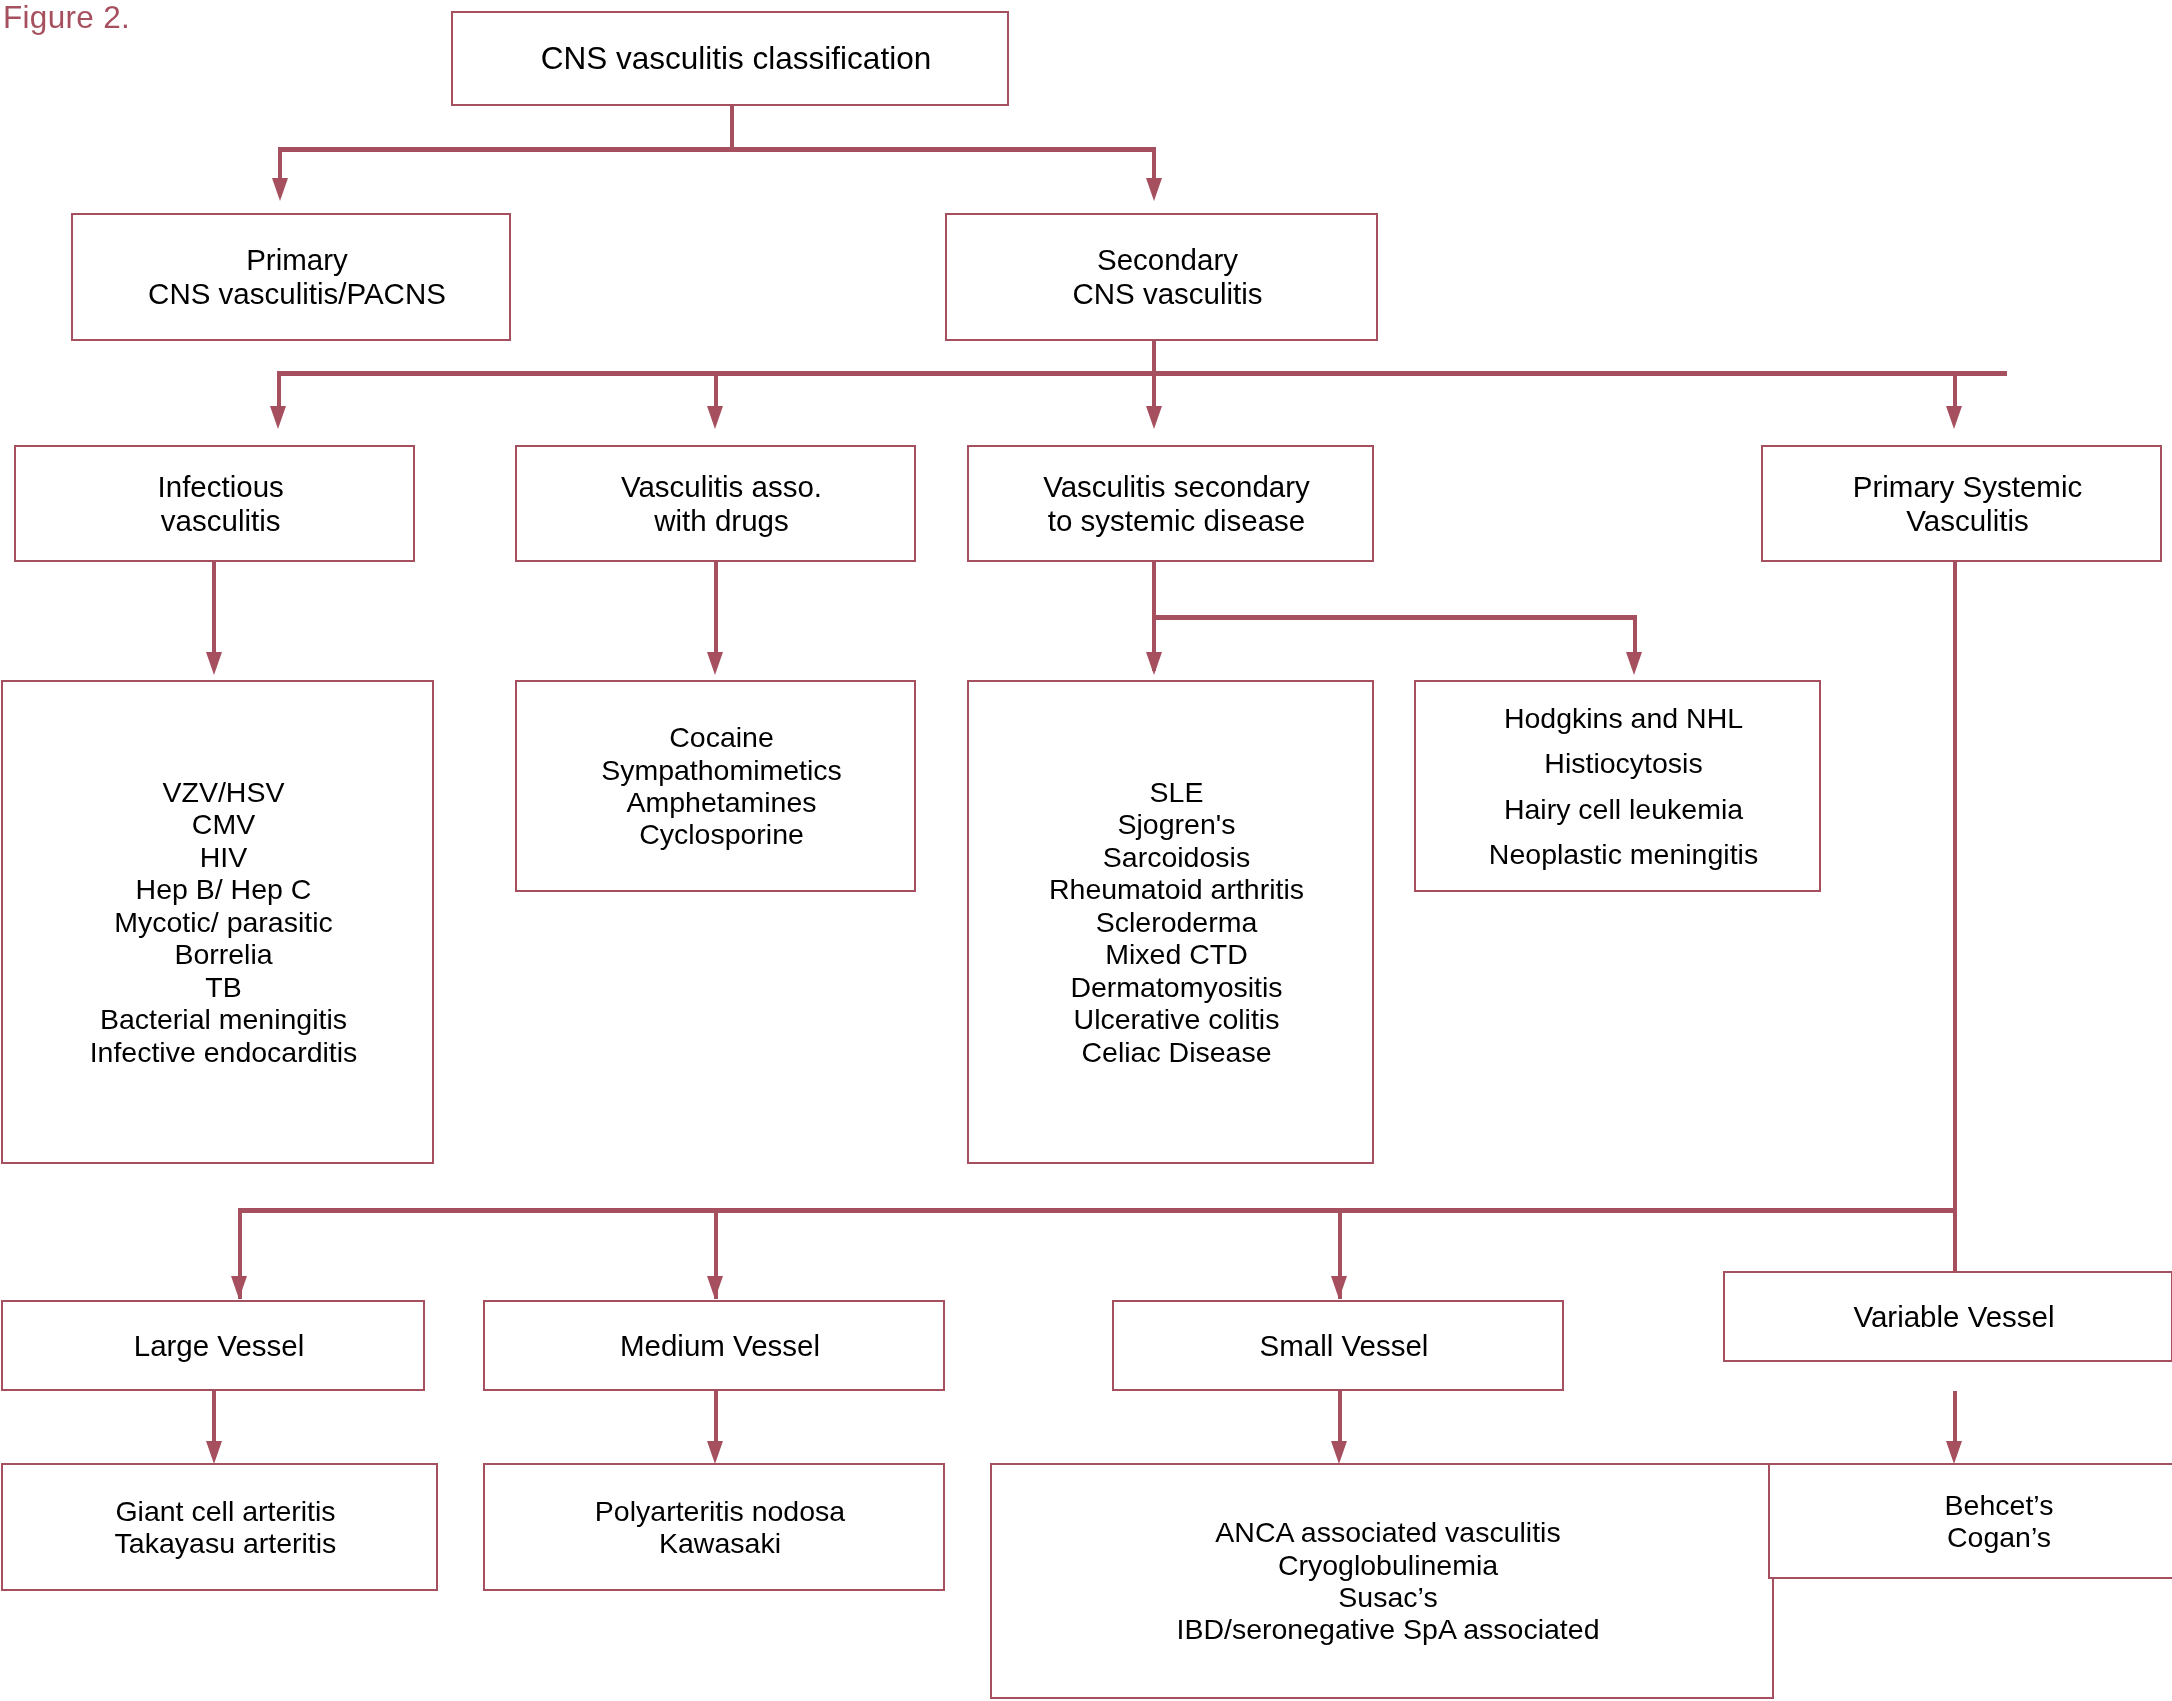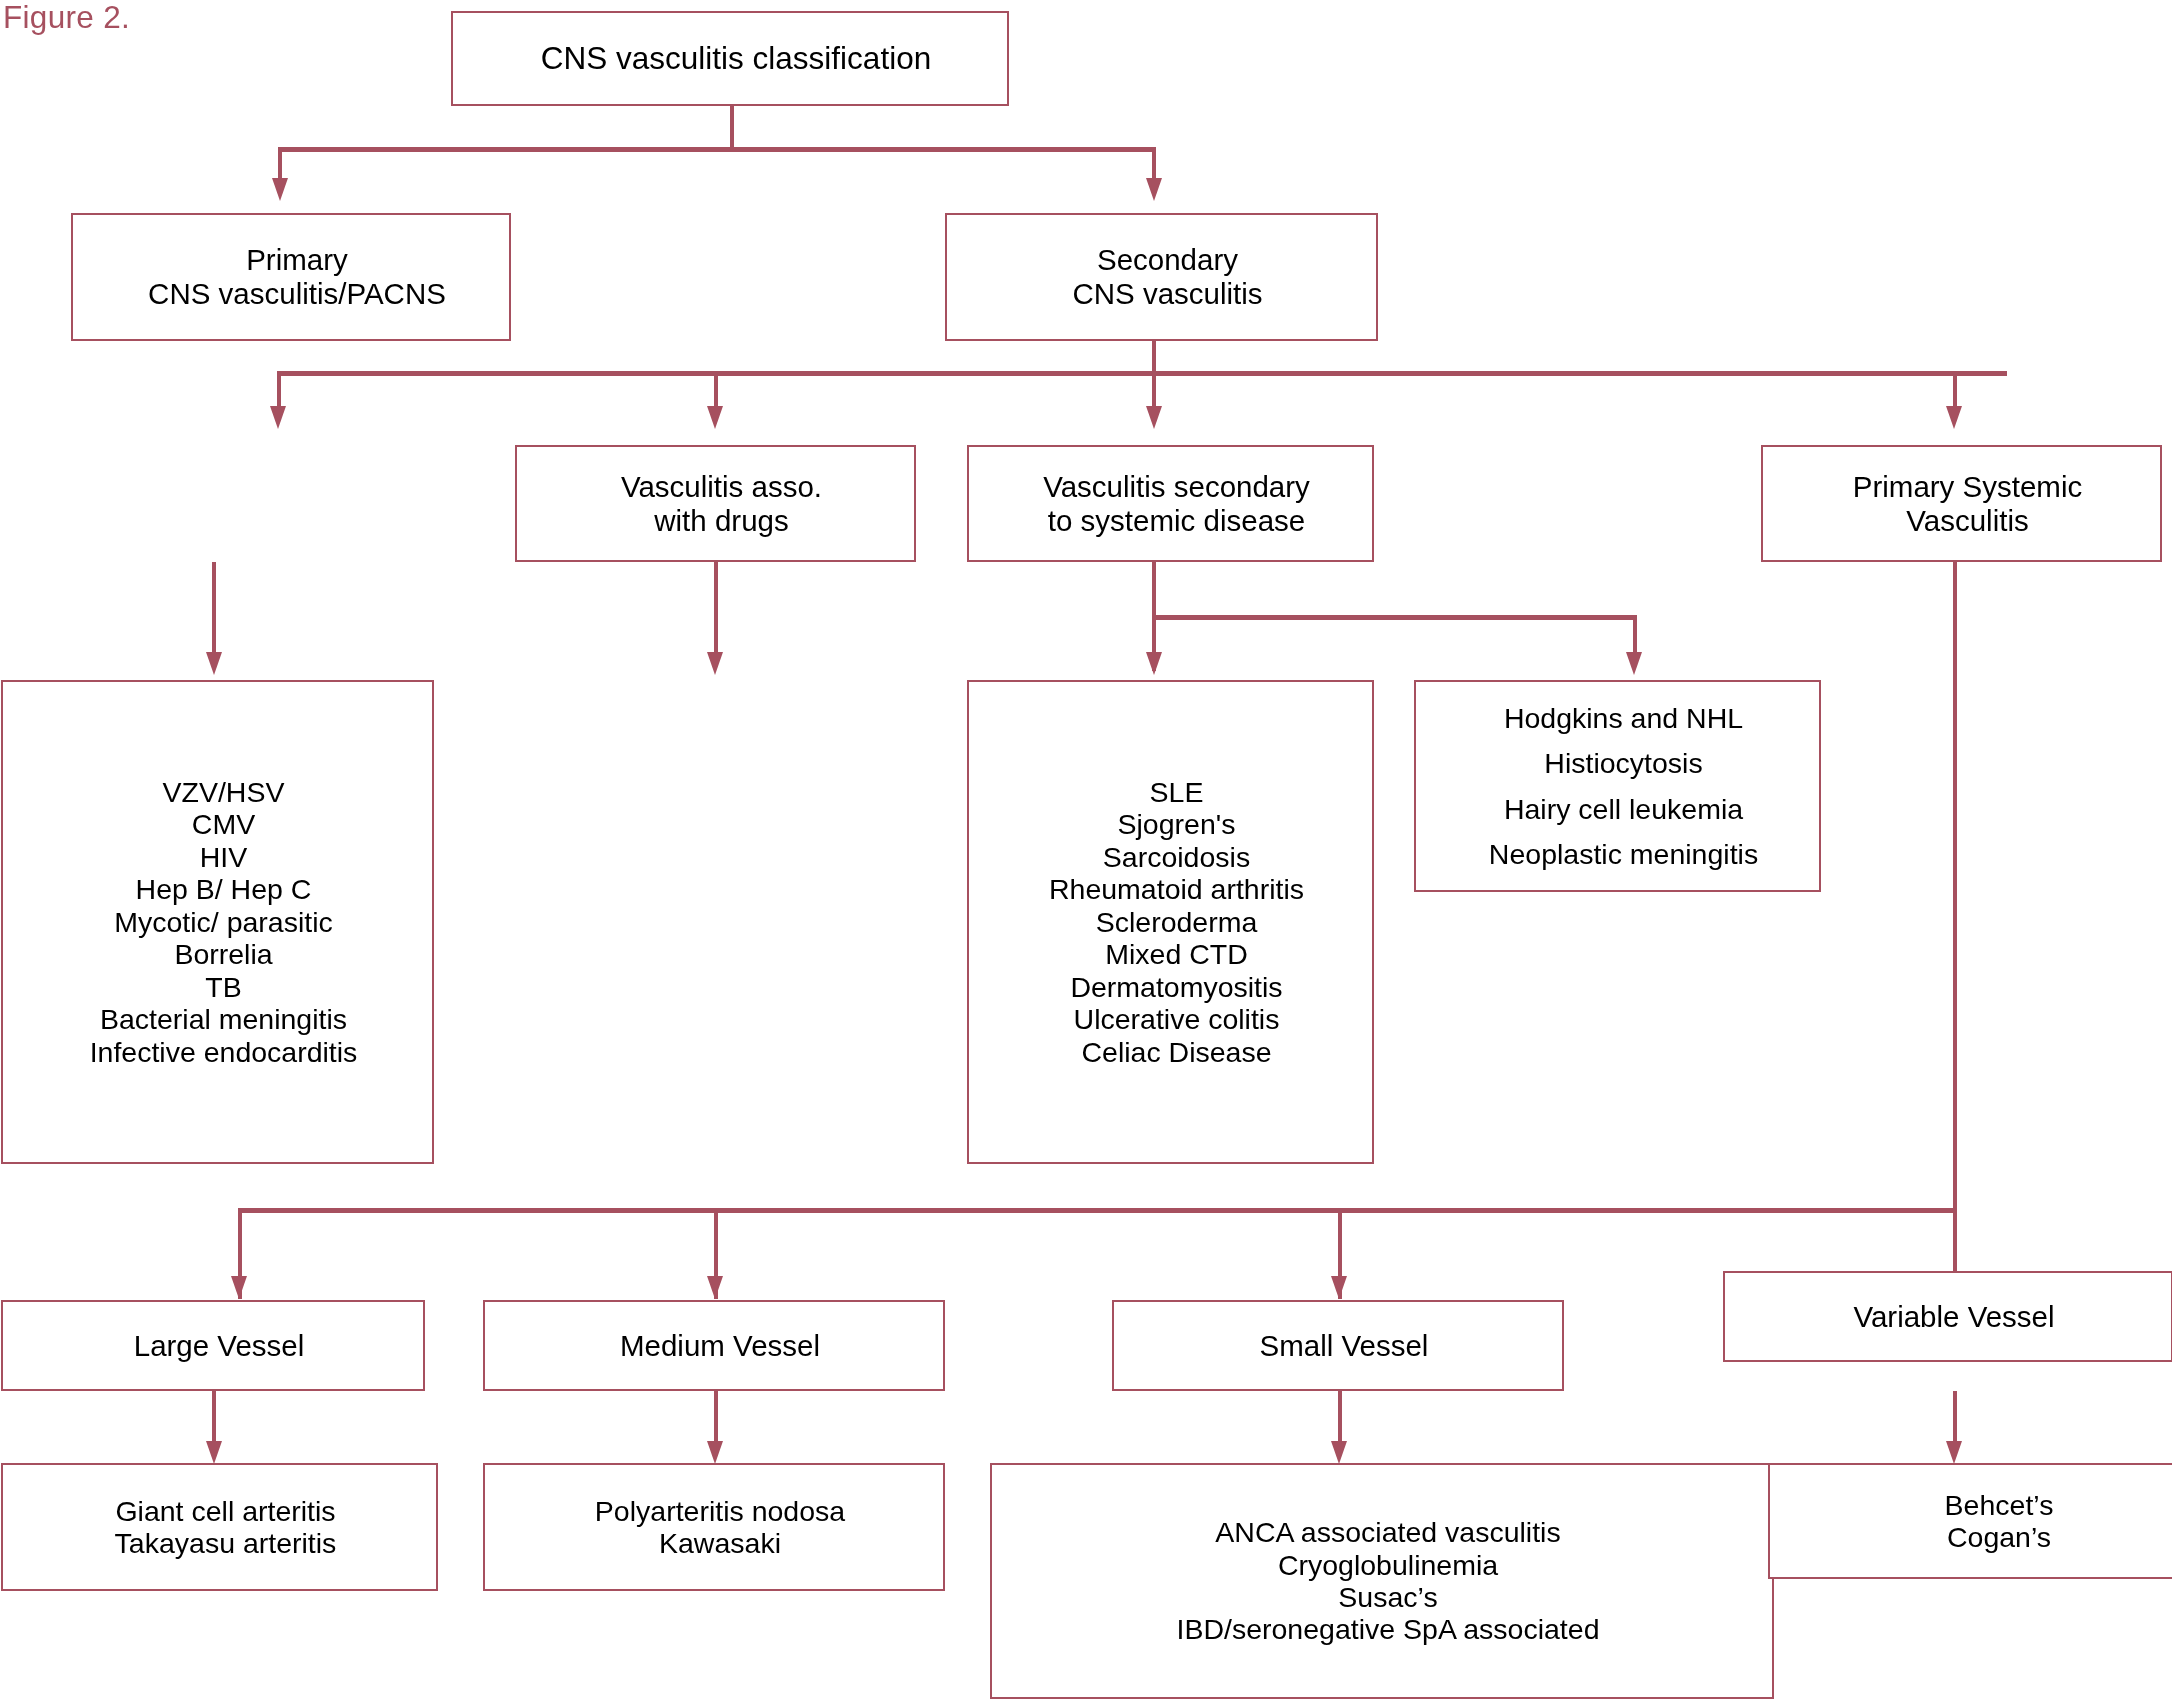--- a/index.html
+++ b/index.html
@@ -134,20 +134,24 @@
   <div class="node t-lvl2" style="left:71px;top:213px;width:440px;height:128px;">
     <span class="ln">Primary</span>
     <span class="ln">CNS vasculitis/PACNS</span>
   </div>
 
   <div class="node t-lvl2" style="left:945px;top:213px;width:433px;height:128px;">
     <span class="ln">Secondary</span>
     <span class="ln">CNS vasculitis</span>
   </div>
 
+  <div class="node t-lvl3" style="left:14.2px;top:445px;width:401px;height:117px;">
+    <span class="ln">Infectious</span>
+    <span class="ln">vasculitis</span>
+  </div>
 
   <div class="node t-lvl3" style="left:515px;top:445px;width:401px;height:117px;">
     <span class="ln">Vasculitis asso.</span>
     <span class="ln">with drugs</span>
   </div>
 
   <div class="node t-lvl3" style="left:967px;top:445px;width:407px;height:117px;">
     <span class="ln">Vasculitis secondary</span>
     <span class="ln">to systemic disease</span>
   </div>
@@ -162,20 +166,26 @@
     <span class="ln">CMV</span>
     <span class="ln">HIV</span>
     <span class="ln">Hep B/ Hep C</span>
     <span class="ln">Mycotic/ parasitic</span>
     <span class="ln">Borrelia</span>
     <span class="ln">TB</span>
     <span class="ln">Bacterial meningitis</span>
     <span class="ln">Infective endocarditis</span>
   </div>
 
+  <div class="node t-list" style="left:515px;top:680px;width:401px;height:212px;">
+    <span class="ln">Cocaine</span>
+    <span class="ln">Sympathomimetics</span>
+    <span class="ln">Amphetamines</span>
+    <span class="ln">Cyclosporine</span>
+  </div>
 
   <div class="node t-list" style="left:967px;top:680px;width:407px;height:484px;">
     <span class="ln">SLE</span>
     <span class="ln">Sjogren's</span>
     <span class="ln">Sarcoidosis</span>
     <span class="ln">Rheumatoid arthritis</span>
     <span class="ln">Scleroderma</span>
     <span class="ln">Mixed CTD</span>
     <span class="ln">Dermatomyositis</span>
     <span class="ln">Ulcerative colitis</span>

